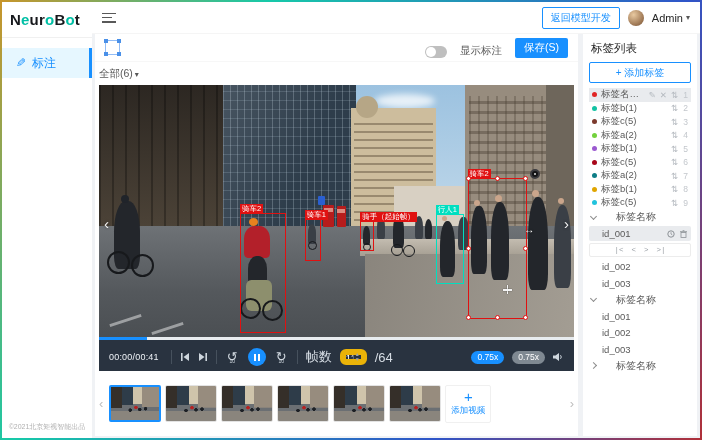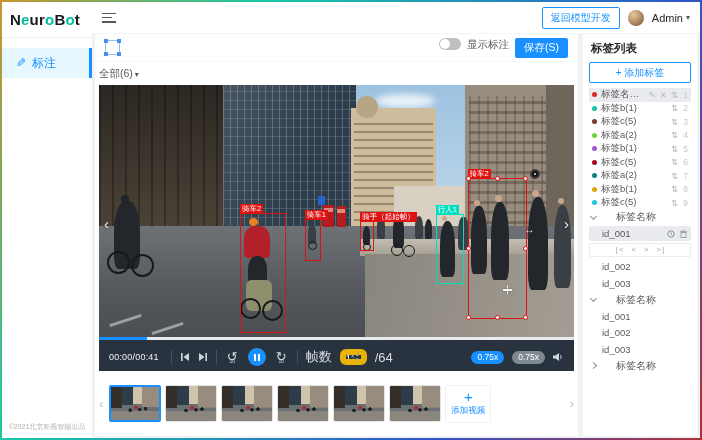--- a/index.html
+++ b/index.html
@@ -32,21 +32,21 @@
   .bc-parent{color:#595959}.bc-sep{color:#8c8c8c}.bc-cur{color:#1890ff}
   .workspace{flex:1;display:flex;gap:5px;min-height:0}
 
   
   .video-card{width:483px;background:#fff;display:flex;flex-direction:column;flex-shrink:0}
   .toolbar{height:28px;display:flex;align-items:center;padding:0 10px;border-bottom:1px solid #f7f7f7}
   .bbox-tool{width:15px;height:15px;border:1px solid #93bdf6;position:relative;cursor:pointer}
   .bbox-tool i{position:absolute;width:4px;height:4px;background:#4a90e8}
   .bbox-tool i:nth-child(1){left:-2px;top:-2px}.bbox-tool i:nth-child(2){right:-2px;top:-2px}
   .bbox-tool i:nth-child(3){left:-2px;bottom:-2px}.bbox-tool i:nth-child(4){right:-2px;bottom:-2px}
-  .tb-right{margin-left:auto;display:flex;align-items:flex-start;gap:6px}
+  .tb-right{margin-left:auto;display:flex;align-items:flex-end;gap:13px}
   .toggle{width:22px;height:12px;border-radius:6px;background:#bfbfbf;position:relative;cursor:pointer}
   .toggle i{position:absolute;left:1px;top:1px;width:10px;height:10px;border-radius:50%;background:#fff}
   .toggle-label{font-size:10.5px;color:#595959}
   .save-btn{background:#1890ff;color:#fff;border:none;font-size:10.5px;padding:3px 9px;border-radius:2px;cursor:pointer}
 
   .title-row{display:flex;align-items:center;padding:5px 4px 4px 4px;gap:8px}
   .v-title{flex:1;font-size:11px;color:#262626;white-space:nowrap;overflow:hidden;text-overflow:ellipsis}
   .filter{font-size:10.5px;color:#595959;display:flex;align-items:center;gap:2px;cursor:pointer;flex-shrink:0}
 
   
@@ -129,21 +129,21 @@
       linear-gradient(#a9c9e2 0 34%,#6b6f73 34% 72%,#8a857d 72% 100%);
     background-size:100% 100%,100% 100%,100% 100%,100% 100%,100% 64%,100% 55%,100% 52%,100% 62%,100% 100%;
     background-repeat:no-repeat}
   .thumb.sel{border:2px solid #1890ff}
   .add-tile{width:46px;height:38px;border:1px solid #f0f0f0;border-radius:2px;display:flex;flex-direction:column;align-items:center;justify-content:center;color:#1890ff;cursor:pointer;background:#fff;flex-shrink:0}
   .add-tile .plus{font-size:15px;line-height:14px}
   .add-tile .al{font-size:8.5px;margin-top:1px}
 
   
   .right-panel{flex:1;background:#fff;padding:7px 6px;display:flex;flex-direction:column;min-width:0;overflow:hidden}
-  .rp-title{font-size:11.5px;font-weight:700;color:#262626;margin:0 0 6px 2px}
+  .rp-title{font-size:11.5px;font-weight:400;color:#262626;margin:0 0 6px 2px}
   .add-label-btn{width:100%;height:21px;border:1px solid #1890ff;background:#fff;color:#1890ff;font-size:10px;border-radius:2px;margin-bottom:5px;cursor:pointer}
   .label-list{display:flex;flex-direction:column}
   .lrow{height:13.5px;display:flex;align-items:center;gap:4px;padding:0 3px;font-size:9.5px;color:#595959;cursor:pointer}
   .lrow.sel{background:#e9ebee}
   .ldot{width:5px;height:5px;border-radius:50%;flex-shrink:0}
   .lname{flex:1;white-space:nowrap;overflow:hidden;text-overflow:ellipsis}
   .lact{font-size:8.5px;color:#b4b9bf;cursor:pointer;line-height:1}
   .lorder{font-size:8.5px;color:#c3c7cc;width:6px;text-align:right}
   .results-title{margin-top:10px}
   .grow{height:15px;display:flex;align-items:center;gap:20px;font-size:10px;color:#595959;cursor:pointer}

